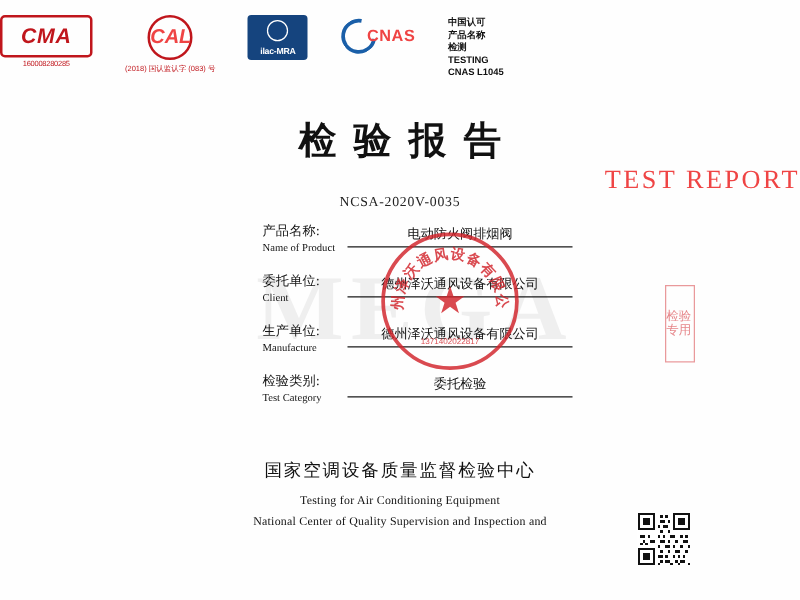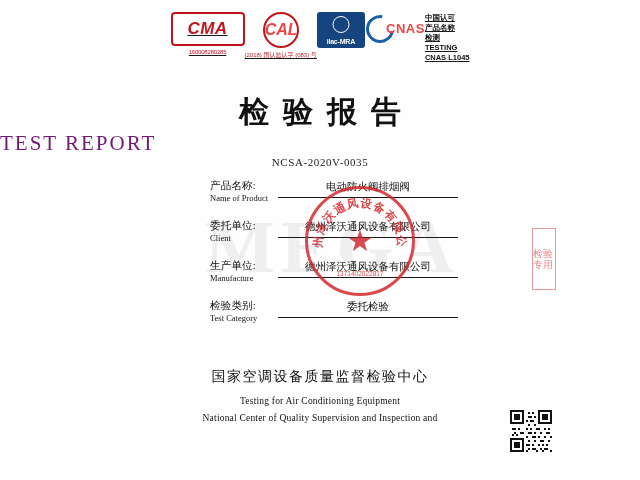--- a/index.html
+++ b/index.html
@@ -22,23 +22,22 @@
   }
 
   
   .logo-band {
     position: absolute;
     top: 12px;
     left: 0;
     width: 640px;
     height: 66px;
     display: flex;
-    justify-content: center;
     align-items: flex-start;
-    text-decoration: underline;
+    gap: 26px;
   }
   .logo {
     position: relative;
     text-align: center;
   }
 
   
   .cma-box {
     width: 74px;
     height: 34px;
@@ -171,25 +170,25 @@
     font-weight: bold;
     letter-spacing: 14px;
     text-indent: 14px;
     color: #111111;
   }
   .title-en {
     position: absolute;
     top: 131px;
     left: 0;
     width: 640px;
-    text-align: left;
+    text-align: right;
     font-family: "Liberation Serif", serif;
     font-size: 21px;
     letter-spacing: 2px;
-    color: #701a75;
+    color: #ef4444;
   }
   .report-no {
     position: absolute;
     top: 156px;
     left: 0;
     width: 640px;
     text-align: center;
     font-family: "Liberation Serif", serif;
     font-size: 11px;
     letter-spacing: 0.6px;

